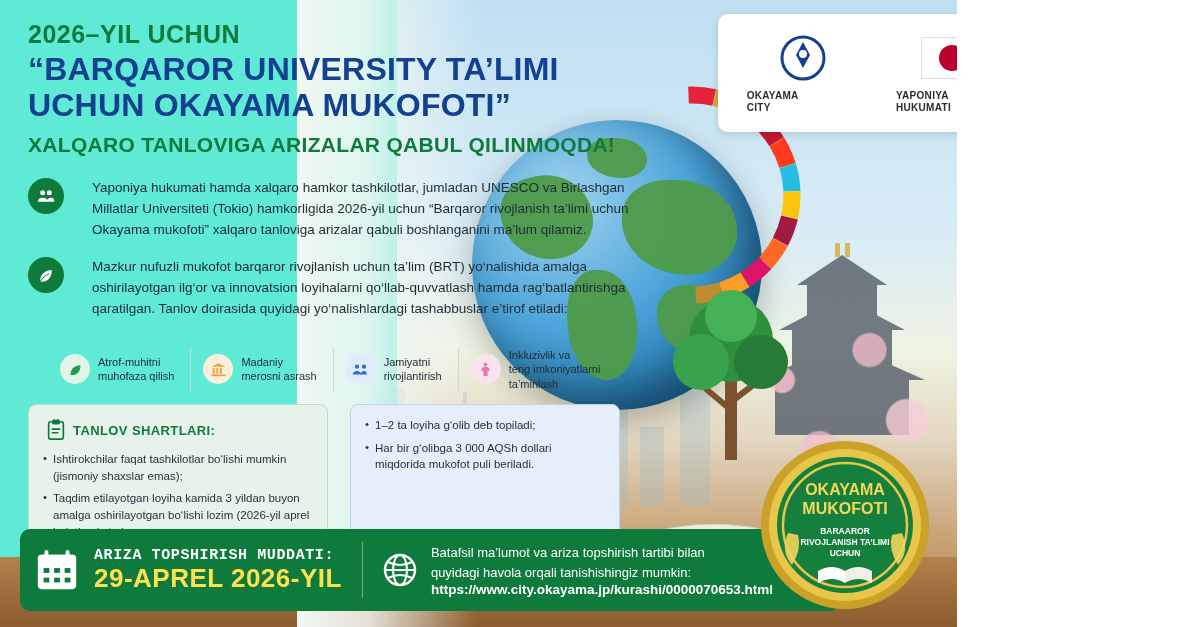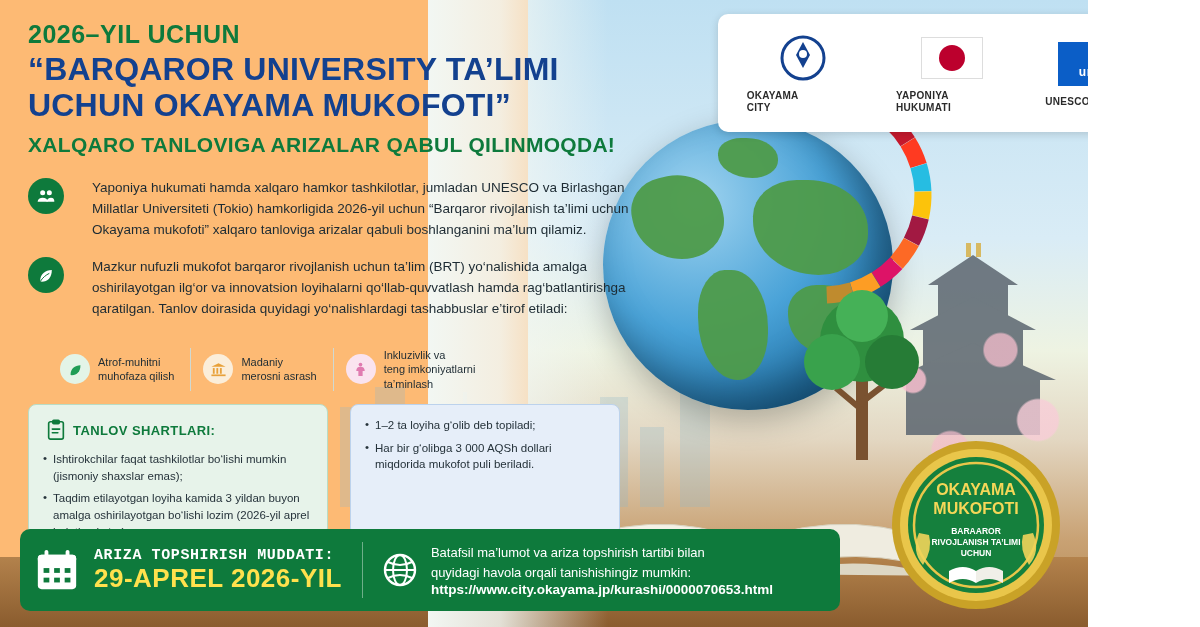--- a/index.html
+++ b/index.html
@@ -4,22 +4,22 @@
 <style>
   * { box-sizing: border-box; margin: 0; padding: 0; }
   html, body {
     width: 1200px; height: 627px;
     font-family: "Liberation Sans", sans-serif;
     background: #ffffff;
     overflow: hidden;
   }
   .poster {
     position: relative;
-    width: 1088px; height: 627px;
-    background: #fdba74;
+    width: 957px; height: 627px;
+    background: #5eead4;
     overflow: hidden;
     padding-left: 8px;
   }
 
   
   .bg-photo {
     position: absolute; right: 0; top: 0;
     width: 560px; height: 627px;
     background:
       linear-gradient(to bottom, #bfe0f2 0%, #d9ecf6 38%, #eef3e2 56%, #e3d7c2 70%, #c9a274 86%, #b1854f 100%);
@@ -371,20 +371,32 @@
         <svg width="17" height="17" viewBox="0 0 24 24" fill="#e8a13a">
           <path d="M12 3 L22 8 H2 Z"></path>
             <rect x="4" y="10" width="2.6" height="8"></rect>
             <rect x="9" y="10" width="2.6" height="8"></rect>
           <rect x="14" y="10" width="2.6" height="8"></rect>
             <rect x="2" y="19" width="20" height="2.4"></rect>
         </svg>
       </div>
       <span style="white-space:pre-line">Madaniy
 merosni asrash</span>
+    </div>
+    <div class="theme">
+      <div class="ic" style="background:#e1ebf9">
+        <svg width="17" height="17" viewBox="0 0 24 24" fill="#2f6fd0">
+          <circle cx="7" cy="8" r="3"></circle>
+            <circle cx="17" cy="8" r="3"></circle>
+          <path d="M1 19c0-3.3 2.7-5 6-5s6 1.7 6 5z"></path>
+            <path d="M12 19c.2-3 2.6-5 5-5 2.7 0 4 1.7 4 5z"></path>
+        </svg>
+      </div>
+      <span style="white-space:pre-line">Jamiyatni
+rivojlantirish</span>
     </div>
     <div class="theme">
       <div class="ic" style="background:#fae3ef">
         <svg width="17" height="17" viewBox="0 0 24 24" fill="#e07bb0">
           <circle cx="12" cy="5" r="2.6"></circle>
             <path d="M12 8c4 0 6 2 6 6h-3v7h-6v-7H6c0-4 2-6 6-6z"></path>
         </svg>
       </div>
       <span style="white-space:pre-line">Inkluzivlik va
 teng imkoniyatlarni

